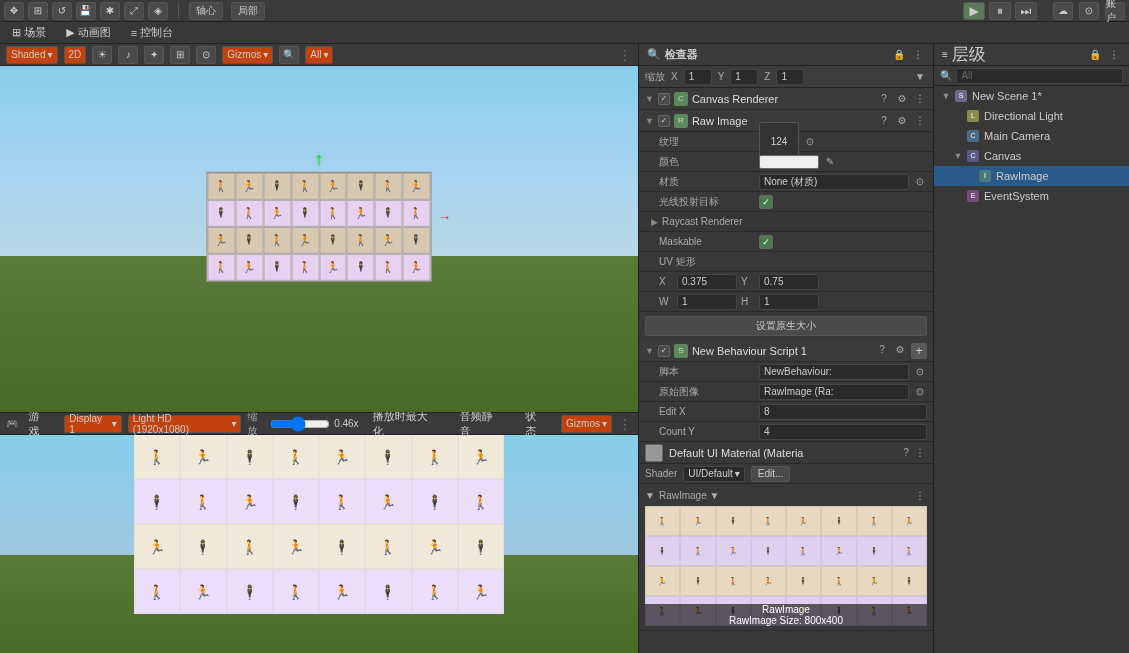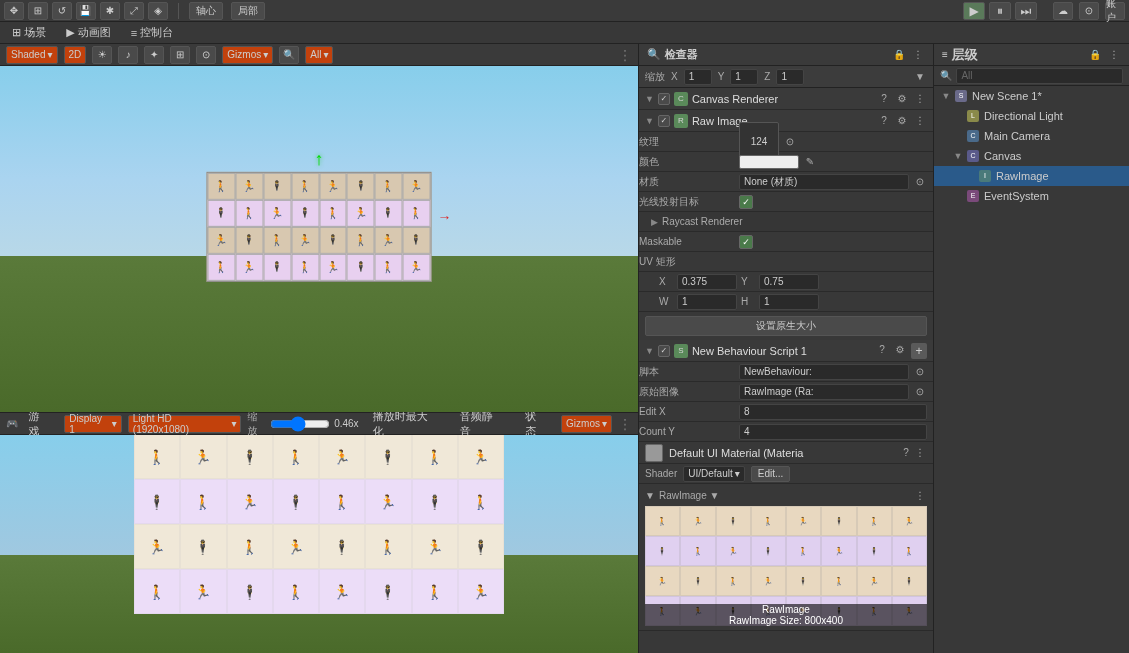--- a/index.html
+++ b/index.html
@@ -313,21 +313,21 @@
       justify-content: center;
       font-size: 10px;
       color: #aaa;
       cursor: pointer;
       border-radius: 2px;
     }
     .property-row {
       display: flex;
       align-items: center;
       height: 20px;
-      padding: 0 6px 0 0;
+      padding: 0 6px 0 20px;
       border-bottom: 1px solid #2a2a2a;
     }
     .property-label {
       width: 100px;
       font-size: 10px;
       color: #aaa;
       flex-shrink: 0;
     }
     .property-value {
       flex: 1;
@@ -549,21 +549,21 @@
     .hierarchy-header {
       height: 22px;
       background: #3a3a3a;
       display: flex;
       align-items: center;
       padding: 0 8px;
       border-bottom: 1px solid #222;
       gap: 4px;
     }
     .hierarchy-title {
-      font-size: 13px; color: #ccc; font-weight: bold;
+      font-size: 17px; color: #ccc; font-weight: normal;
     }
     .hierarchy-search {
       height: 20px;
       background: #3a3a3a;
       border-bottom: 1px solid #222;
       display: flex;
       align-items: center;
       padding: 0 6px;
       gap: 4px;
     }

